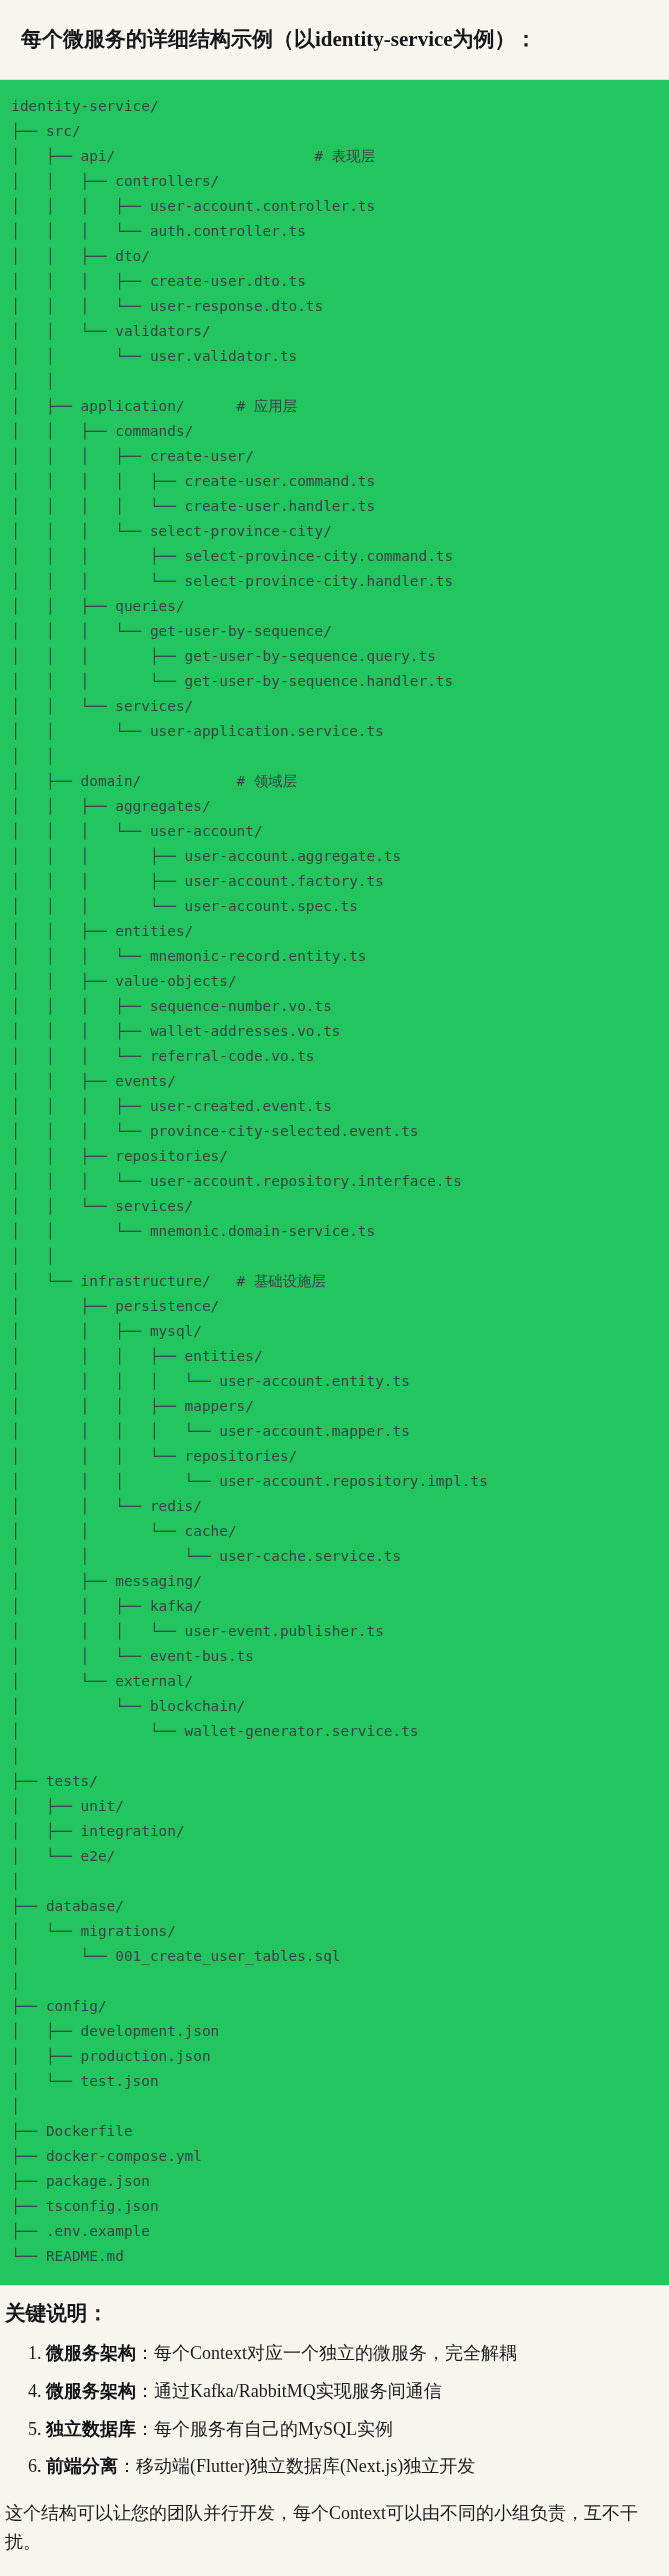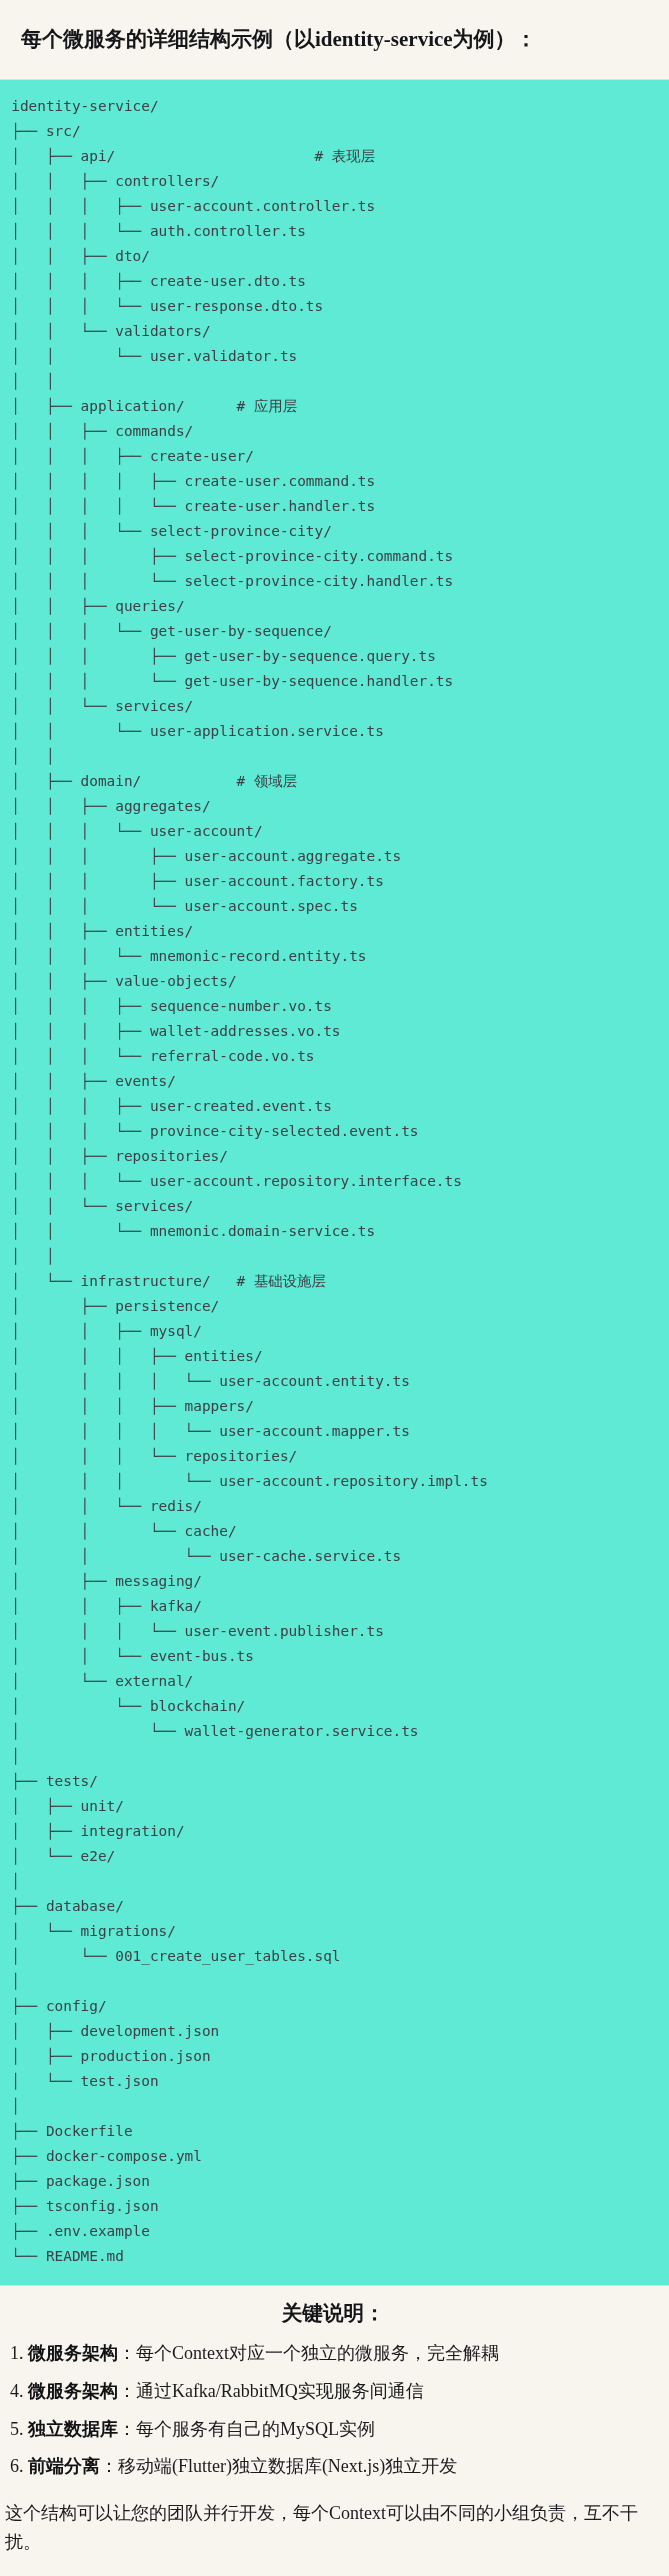--- a/index.html
+++ b/index.html
@@ -18,43 +18,43 @@
     padding: 10px 6.3px 11.3px 5px;
     font-size: 21px;
     line-height: 26px;
     font-weight: bold;
     color: #151619;
     font-family: "Liberation Serif", "DejaVu Serif", serif;
   }
   pre.tree {
     margin: 0;
     padding: 13.8px 11.3px 16.3px 11.3px;
-    background: #5eead4;
+    background: #22c55e;
     border-top: 1.3px solid #e1ded6;
     border-bottom: 1.3px solid #e1ded6;
     font-family: "DejaVu Sans Mono", "Liberation Mono", monospace;
     font-size: 14.4px;
     line-height: 25px;
     color: #3b4147;
     white-space: pre;
     overflow: hidden;
   }
   .notes {
     padding: 13.8px 7.5px 6.3px 5px;
   }
   .notes-heading {
     margin: 0 0 11.3px 0;
     font-size: 20.6px;
     line-height: 27.5px;
     font-weight: bold;
     color: #151619;
-    text-align: center;
   }
   .notes-list {
     padding-left: 5px;
+    margin-left: 18px;
   }
   .note-item {
     font-size: 18px;
     line-height: 29px;
     margin: 0 0 8.8px 0;
     color: #1b1b1d;
   }
   .note-item .num {
     margin-right: 4.4px;
   }

